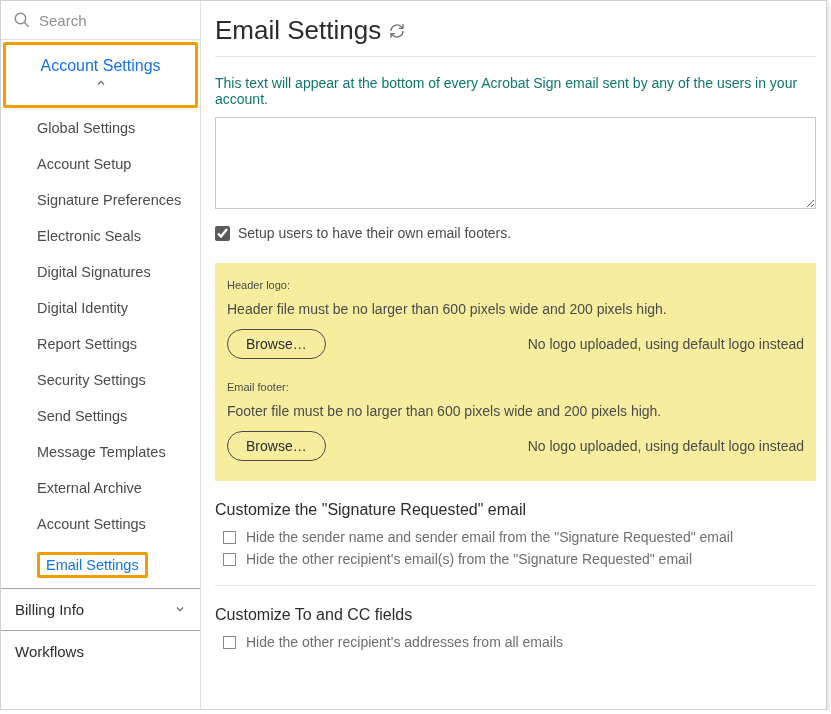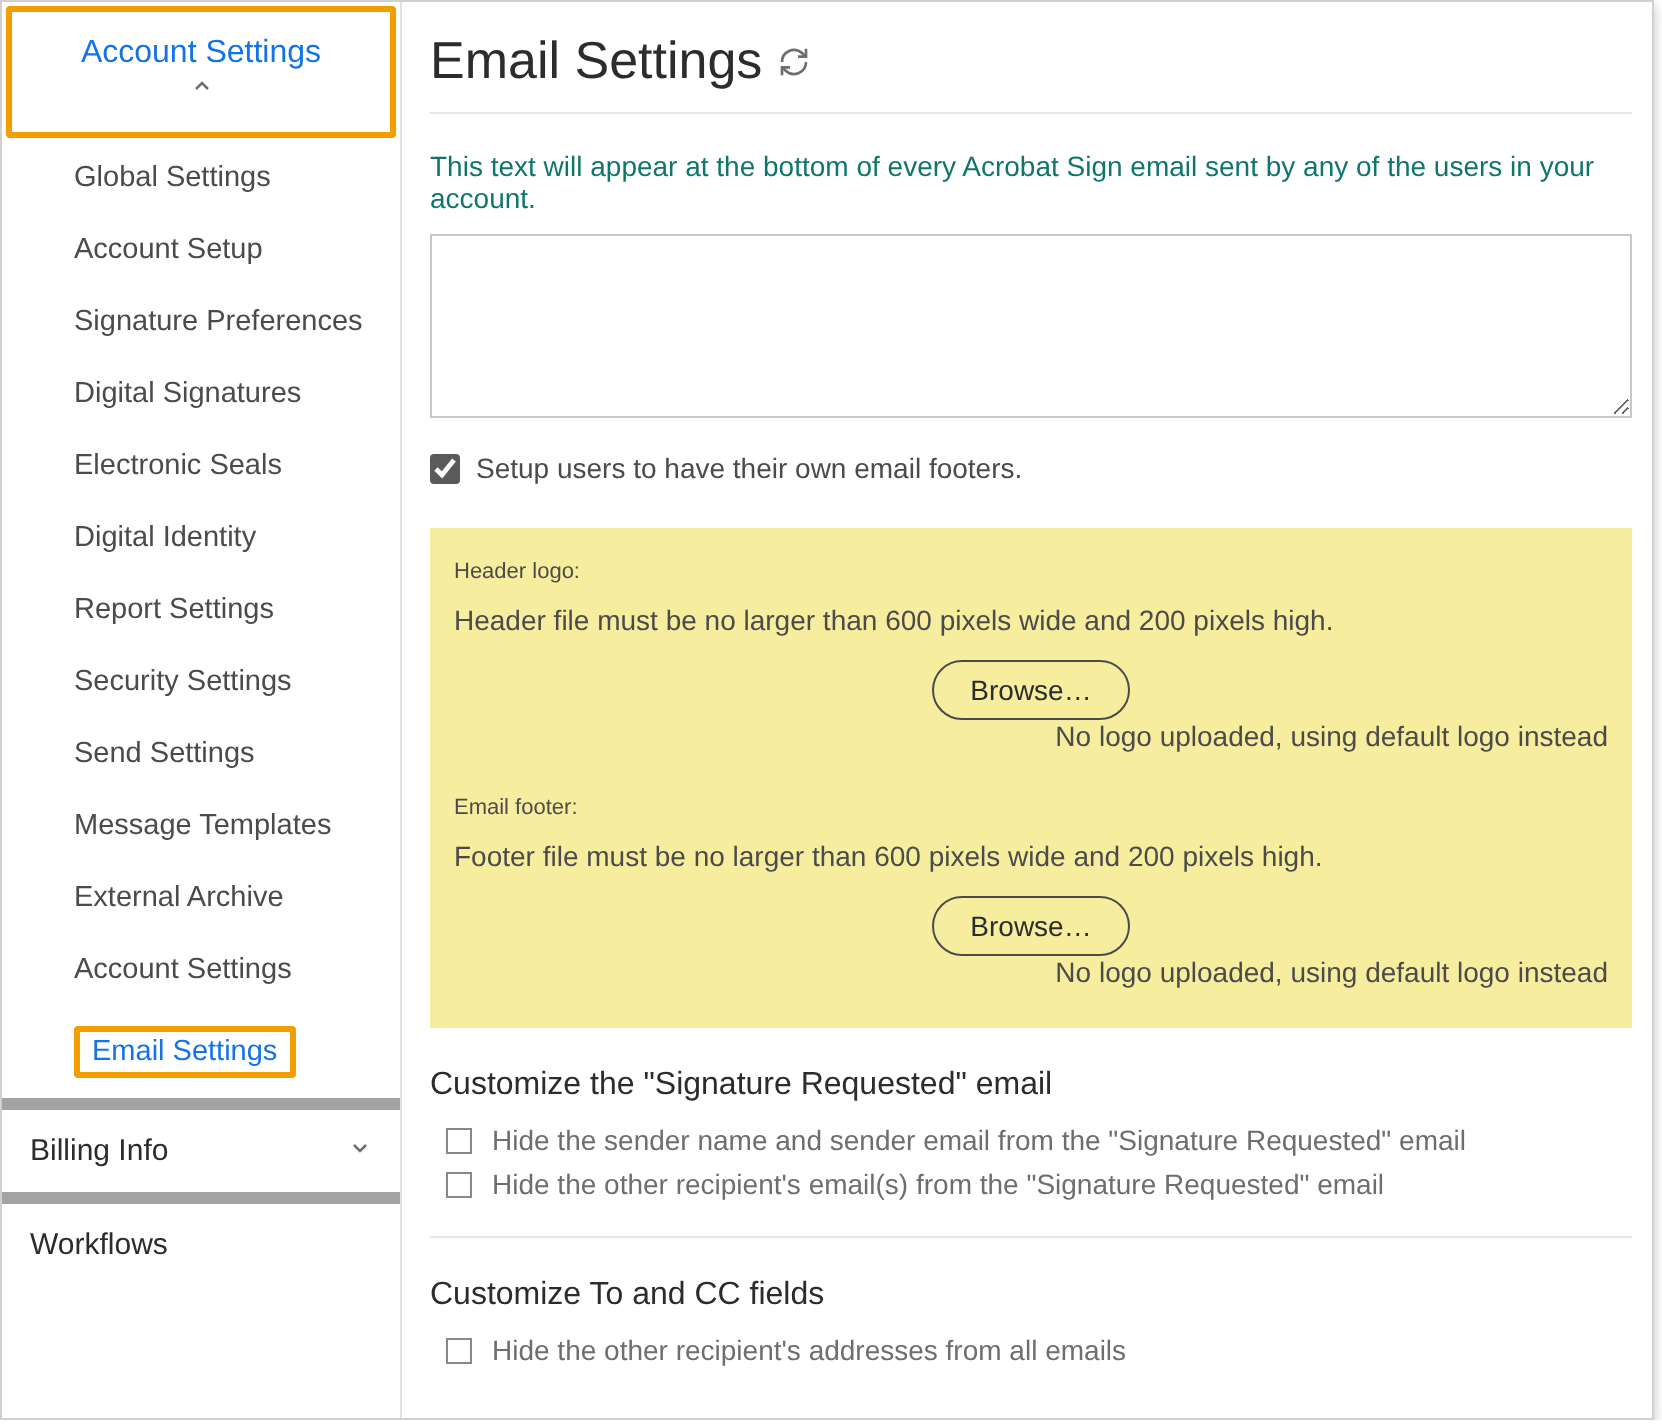--- a/index.html
+++ b/index.html
@@ -9,62 +9,69 @@
 .search-box { display: flex; align-items: center; padding: 10px 12px; border-bottom: 1px solid #e1e1e1; }
 .search-box svg { flex:0 0 auto; }
 .search-box input { border: none; outline: none; font-size: 15px; margin-left: 8px; width: 100%; color: #6e6e6e; }
 .search-box input::placeholder { color: #8e8e8e; }
 .nav-section { display:flex; align-items:center; justify-content:space-between; padding: 12px 14px; font-size: 16px; cursor: pointer; }
 .nav-section.active { color: #1473e6; flex-direction: column; }
 .nav-section .chev { color: #6e6e6e; }
 .nav-item { padding: 10px 14px 10px 36px; font-size: 14.5px; color: #4b4b4b; cursor: pointer; }
 .highlight-box { border: 3px solid #f29d00; border-radius: 2px; }
 .highlight-inline { display:inline-block; border:3px solid #f29d00; border-radius:2px; padding:2px 6px; }
-.nav-category { display:flex; align-items:center; justify-content:space-between; padding: 12px 14px; font-size:15px; color:#2c2c2c; border-top:6px solid #a3a3a3; cursor:pointer;}
+.nav-category { display:flex; align-items:center; justify-content:space-between; padding: 12px 14px; font-size:15px; color:#2c2c2c; border-top:1px solid #a3a3a3; cursor:pointer;}
 
 .main { flex:1; padding: 10px 10px 10px 14px; overflow: hidden; }
 .page-title { display:flex; align-items:center; font-size: 26px; font-weight: 300; color: #2c2c2c; padding: 4px 0 10px 0; border-bottom:1px solid #e6e6e6; margin-bottom:18px;}
 .page-title .refresh { margin-left:8px; color:#6e6e6e; }
 .desc { font-size: 14px; color: #0f766e; margin-bottom: 10px; }
 textarea.footer-text { width: 100%; height: 92px; border:1px solid #c8c8c8; resize: both; font-size:14px; padding:6px; }
 .checkbox-row { display:flex; align-items:center; margin-top:12px; font-size:14px; color:#4b4b4b; }
 .checkbox-row input { width:15px; height:15px; margin-right:8px; accent-color:#5a5a5a;}
 .yellow-panel { background:#f7ed9e; margin-top:22px; padding:16px 12px 20px 12px; }
 .panel-heading { font-size:11px; color:#4b4b4b; margin-bottom:10px; }
 .panel-desc { font-size:14px; color:#4b4b4b; margin-bottom:12px; }
-.browse-row { display:flex; align-items:center;flex-direction:column; }
+.browse-row { display:flex; align-items:center; }
 .browse-btn { border:1.5px solid #4b4b4b; border-radius:18px; background:transparent; padding:6px 18px; font-size:14px; color:#2c2c2c; cursor:pointer; }
 .status-text { margin-left: auto; font-size:14px; color:#4b4b4b; padding-left:40px; }
 .yellow-panel hr { border:none; height:22px; }
 .section-heading { font-size:16px; color:#2c2c2c; margin-top:20px; margin-bottom:10px; }
 .cb-line { display:flex; align-items:center; font-size:14px; color:#6e6e6e; margin:6px 0 6px 8px; }
 .cb-line .cb { width:13px; height:13px; border:1.5px solid #888; margin-right:10px; display:inline-block; }
 hr.divider { border:none; border-top:1px solid #e6e6e6; margin:18px 0 6px 0;}
 </style>
 </head>
 <body>
 
 <div class="app">
   <div class="sidebar">
+    <div class="search-box">
+      <svg width="18" height="18" viewBox="0 0 24 24" fill="none" stroke="#8e8e8e" stroke-width="2">
+          <circle cx="10" cy="10" r="7"></circle>
+          <line x1="21" y1="21" x2="15" y2="15"></line>
+        </svg>
+      <input type="text" placeholder="Search" style="">
+    </div>
 
     <div class="nav-section active highlight-box" style="margin:2px;">
       <span>Account Settings</span>
       <span class="chev">
         <svg width="12" height="12" viewBox="0 0 24 24" fill="none" stroke="#6e6e6e" stroke-width="2.5">
             <polyline points="6 15 12 9 18 15"></polyline>
           </svg>
       </span>
     </div>
 
     <div id="nav-items">
         <div class="nav-item">Global Settings</div>
         <div class="nav-item">Account Setup</div>
         <div class="nav-item">Signature Preferences</div>
+        <div class="nav-item">Electronic Seals</div>
         <div class="nav-item">Digital Signatures</div>
-        <div class="nav-item">Electronic Seals</div>
         <div class="nav-item">Digital Identity</div>
         <div class="nav-item">Report Settings</div>
         <div class="nav-item">Security Settings</div>
         <div class="nav-item">Send Settings</div>
         <div class="nav-item">Message Templates</div>
         <div class="nav-item">External Archive</div>
         <div class="nav-item">Account Settings</div>
         <div class="nav-item"><span class="highlight-inline selected" style="color: rgb(20, 115, 230);">Email Settings</span></div>
       </div>
 

